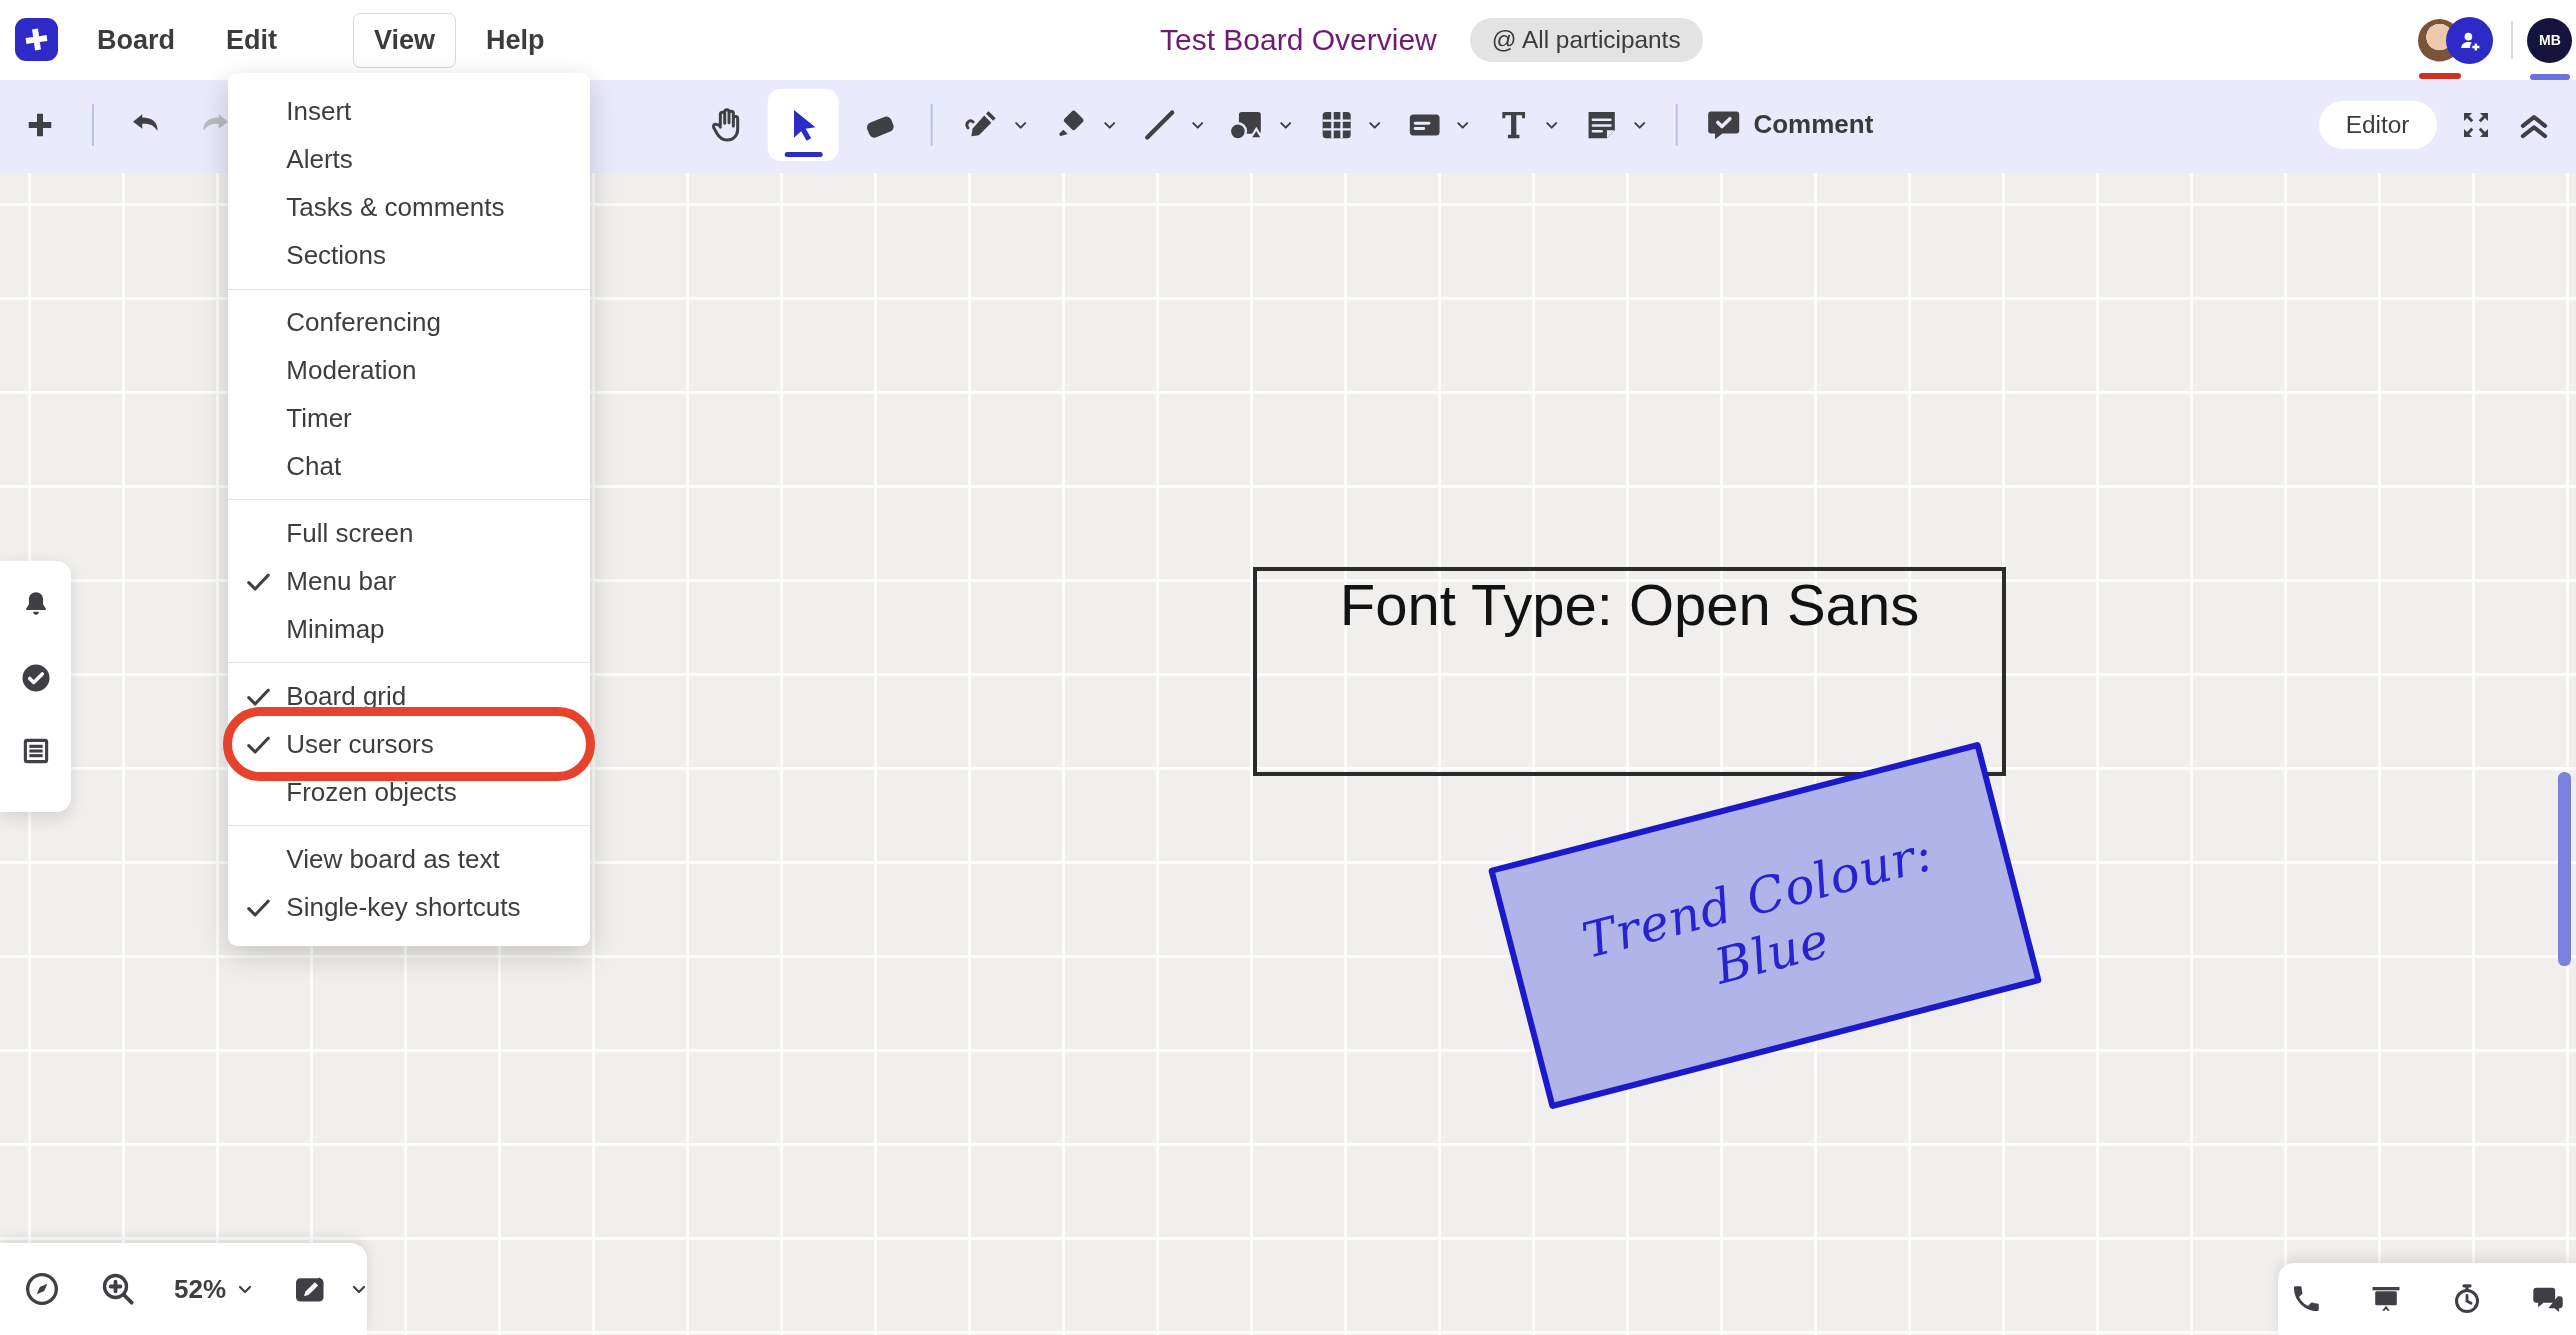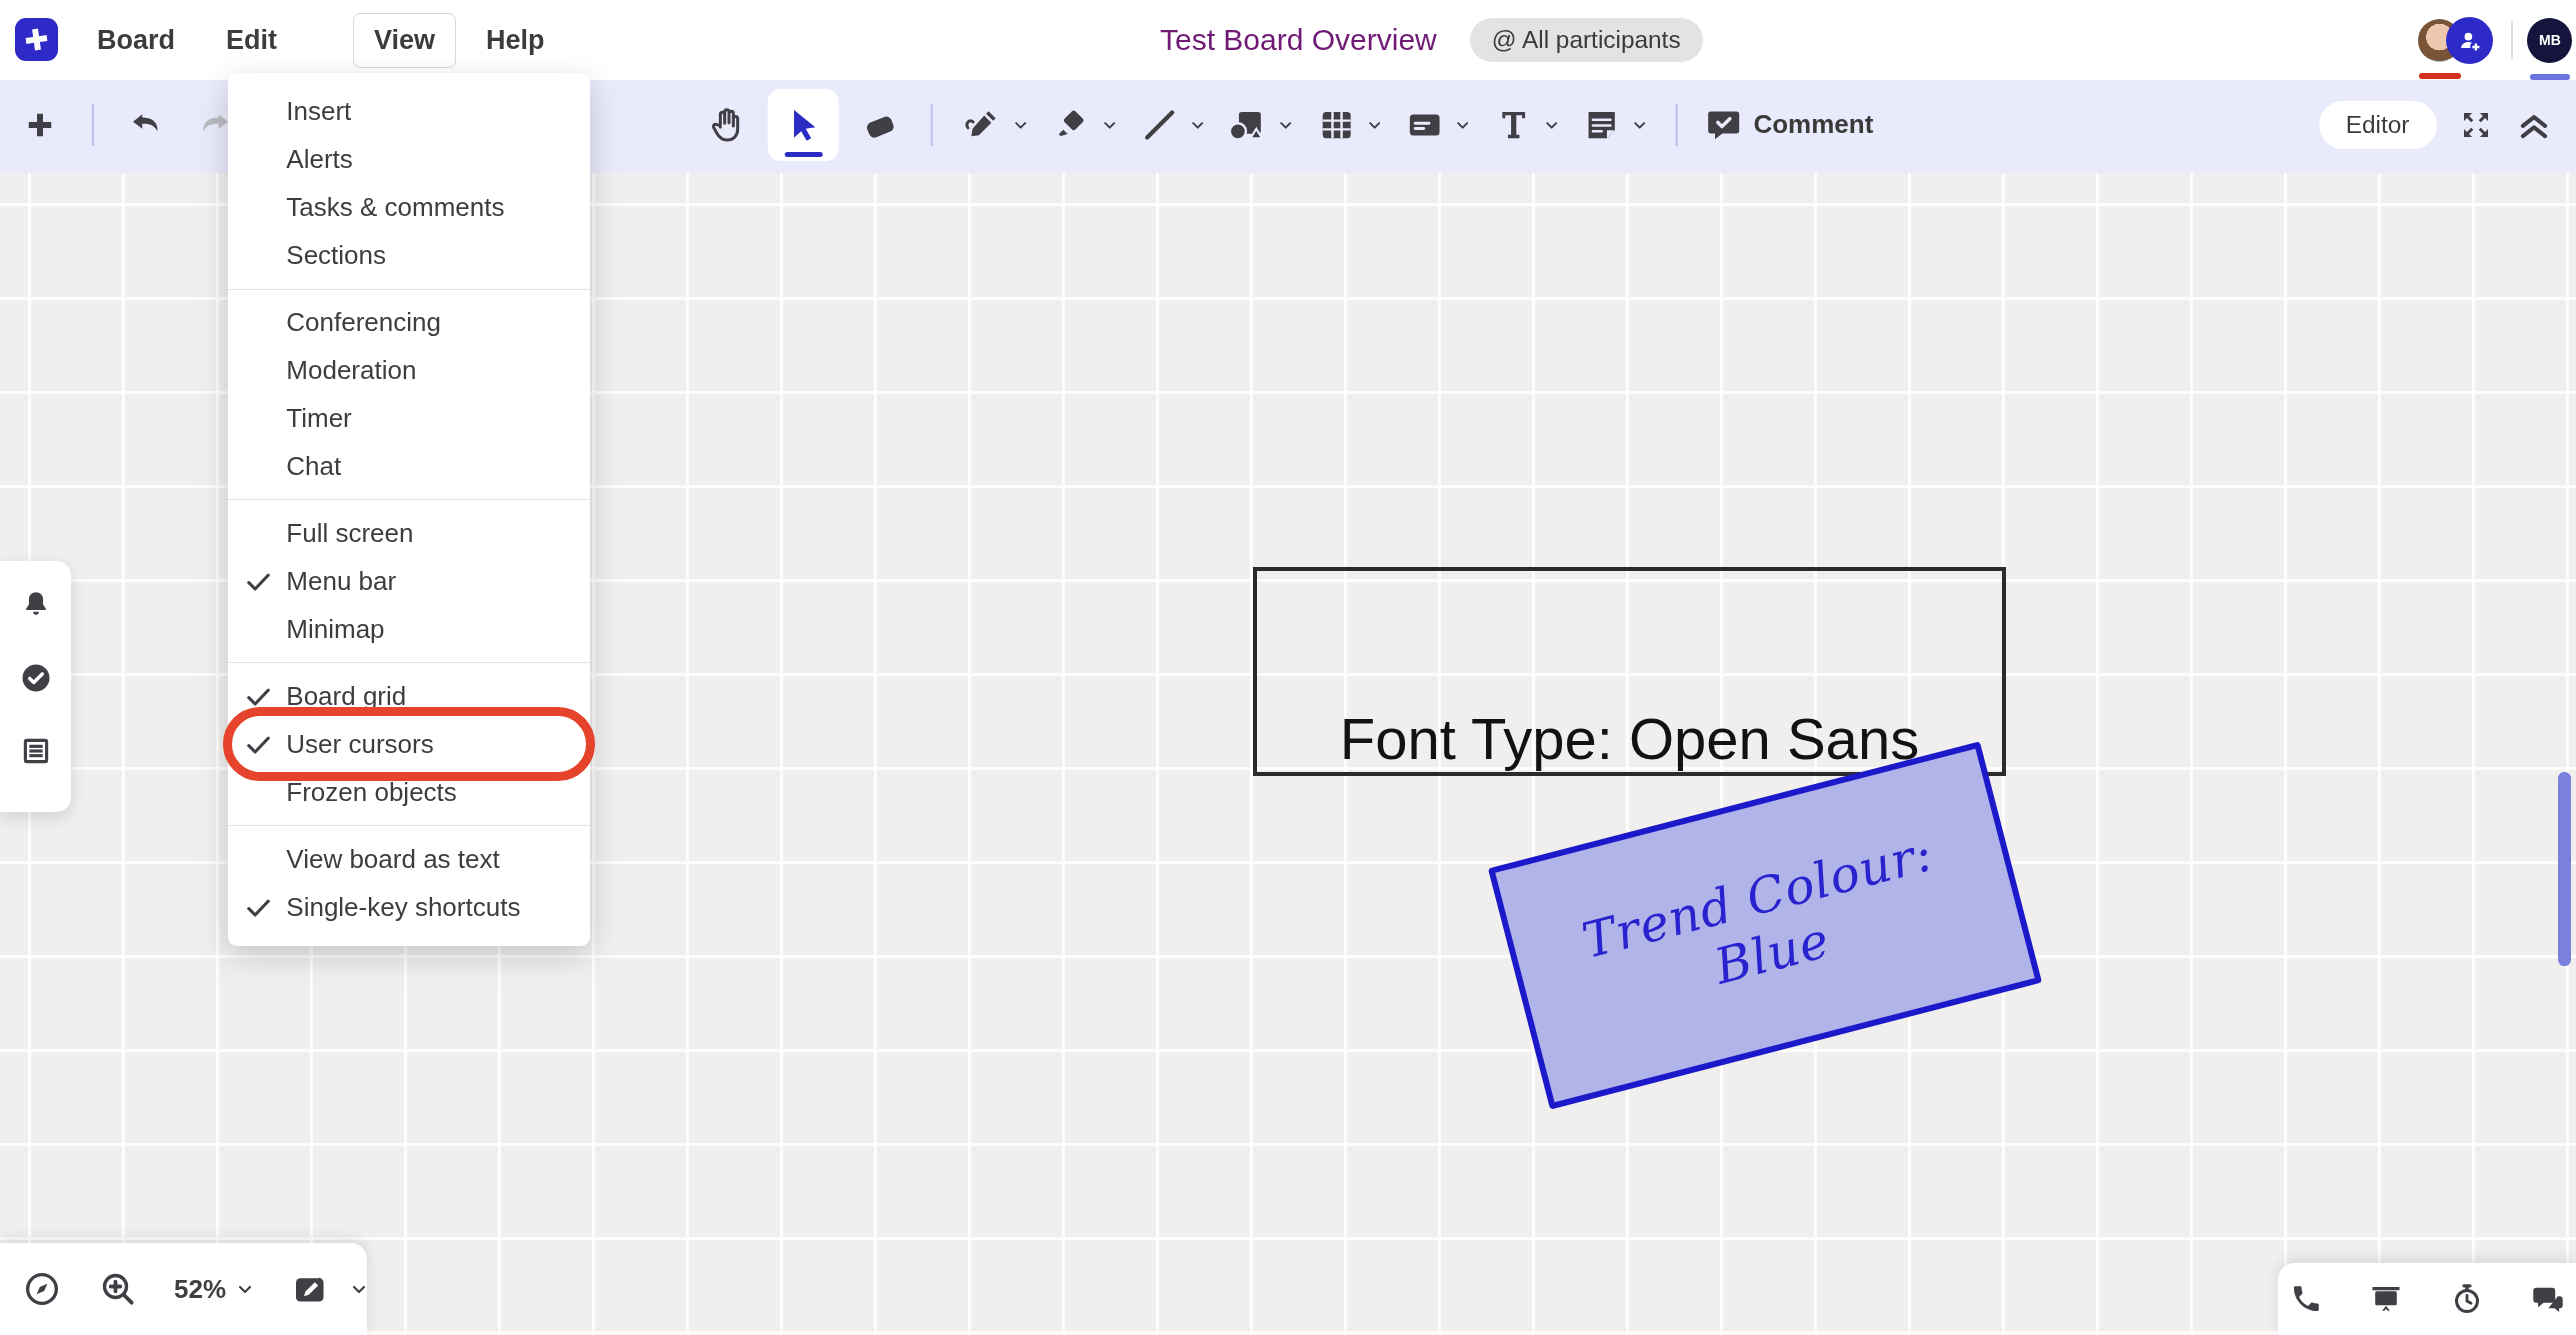--- a/index.html
+++ b/index.html
@@ -50,21 +50,21 @@
   .comment-label{font-size:26px;font-weight:700;color:#3a3a3a;}
   .editor-pill{background:#fff;border-radius:904px;padding:10px 27px;font-size:24.4px;
                font-weight:500;color:#3c3c3c;}
 
   
   .canvas{position:absolute;left:0;top:168px;width:100%;height:1167px;background:#f0efed;
      background-image:linear-gradient(to right,rgba(255,255,255,.85) 0 2.7px,transparent 2.7px),
                       linear-gradient(to bottom,rgba(255,255,255,.85) 0 2.7px,transparent 2.7px);
      background-size:94px 94px;background-position:28px 35px;}
   .font-box{position:absolute;left:1253px;top:399px;width:745px;height:201px;
-     border:4.5px solid #2b2b2b;display:flex;align-items:flex-end;justify-content:center;}
+     border:4.5px solid #2b2b2b;display:flex;align-items:flex-start;justify-content:center;}
   .font-box-text{font-size:58px;color:#121212;letter-spacing:0;}
   .sticky-note{position:absolute;left:1511px;top:633px;width:496px;height:237px;
      background:#b1b4e9;border:6.3px solid #1c19cb;border-radius:3.6px;transform:rotate(-14.5deg);
      display:flex;flex-direction:column;align-items:center;justify-content:center;}
   .note-text{font-family:"DejaVu Serif",serif;font-style:italic;font-weight:500;
      font-size:49px;color:#2823ce;line-height:1.18;letter-spacing:0.9px;}
   .v-scrollbar{position:absolute;left:2558px;top:604px;width:12.7px;height:194px;
      border-radius:6.3px;background:#7b80df;}
 
   

